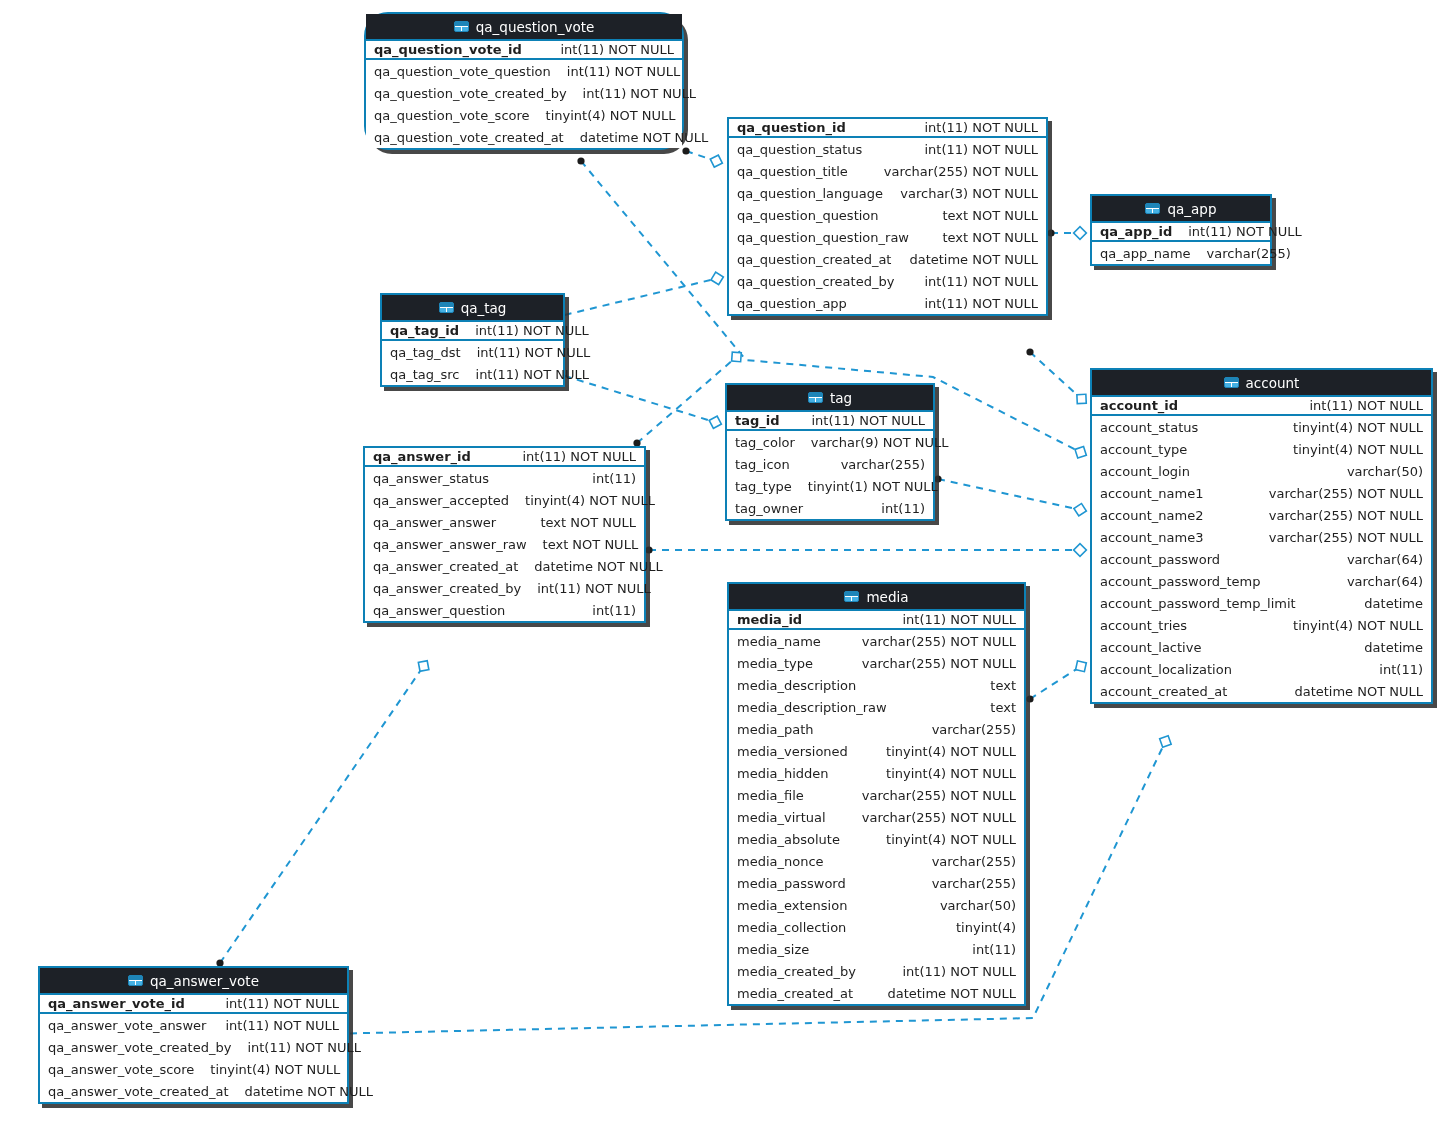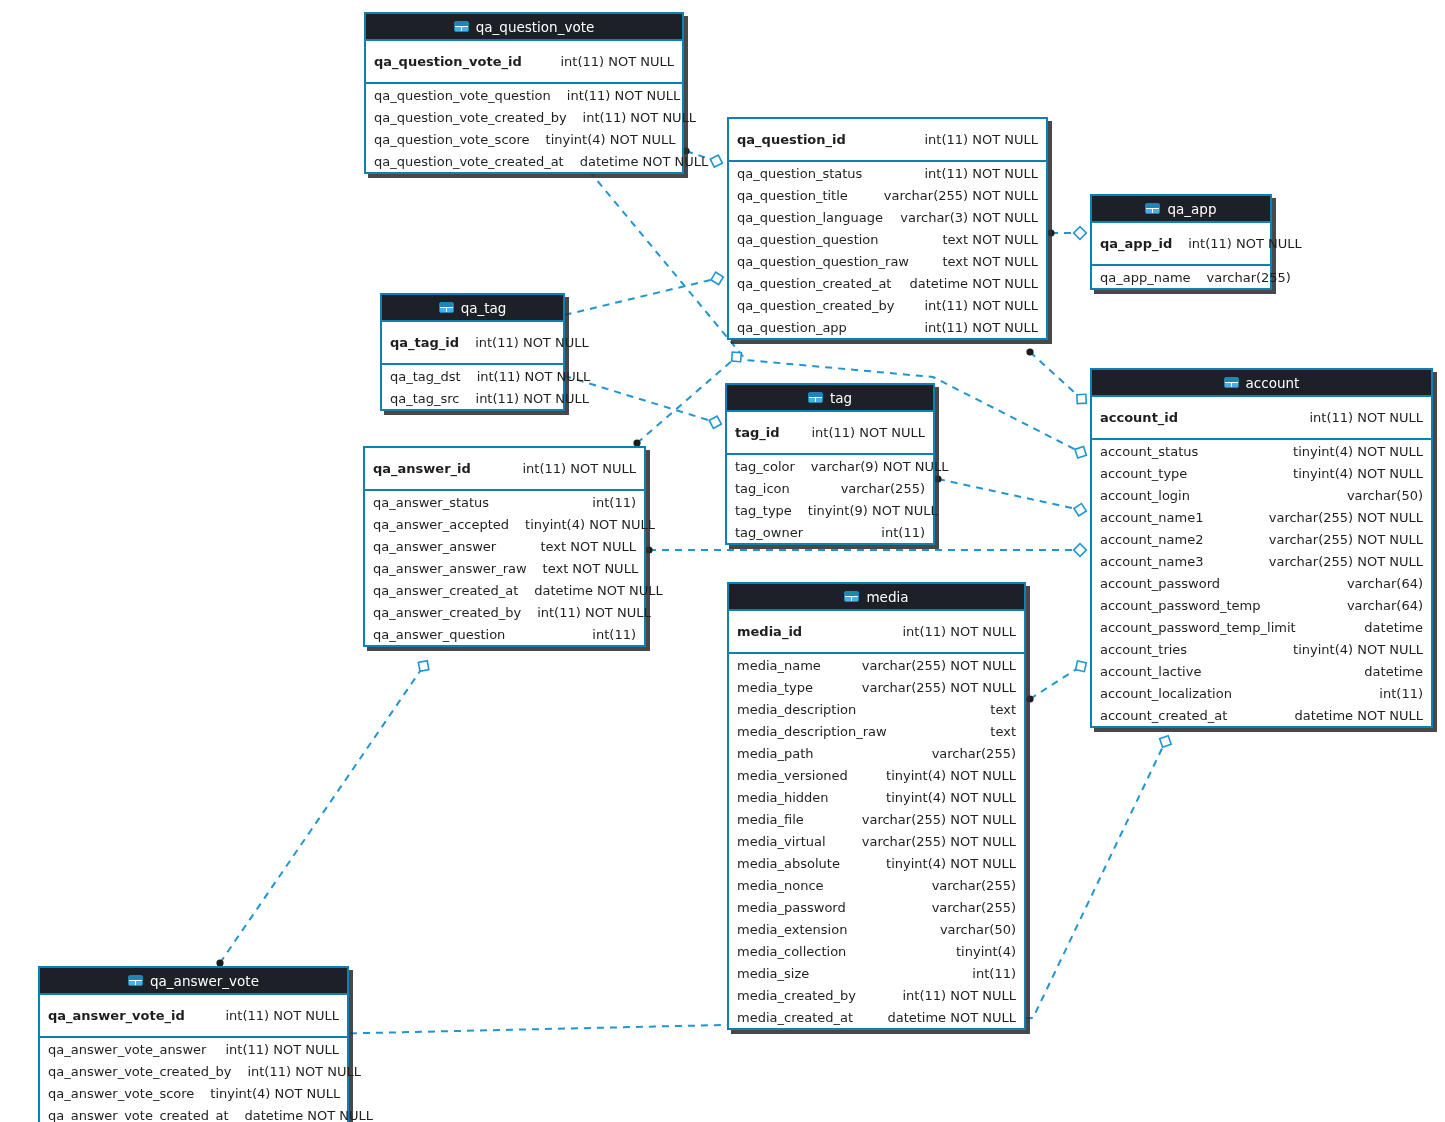--- a/index.html
+++ b/index.html
@@ -15,21 +15,21 @@
   .table-header {
     background:#1d2127; color:#ffffff; height:25px;
     display:flex; align-items:center; justify-content:center; gap:7px;
     font-size:13.5px; border-bottom:2px solid #0d81b6; cursor:move;
   }
   .pk-section { border-bottom:2px solid #0d81b6; }
   .field-row {
     display:flex; justify-content:space-between; align-items:center;
     height:22px; padding:0 8px; gap:16px; white-space:nowrap; background:#ffffff;
   }
-  .pk-section .field-row { height:41px; }
+  .pk-section .field-row { height:17px; }
   .pk-section .field-name { font-weight:bold; }
   .field-name { text-align:left; }
   .field-type { text-align:right; }
   .ticon { display:inline-block; }
 </style>
 </head>
 <body>
 
 <div id="canvas">
   <svg id="wires" width="1445" height="1122" viewBox="0 0 1445 1122" xmlns="http://www.w3.org/2000/svg">
@@ -87,21 +87,21 @@
         <path d="M220 963 L427 661" fill="none" stroke="#1f96d2" stroke-width="2" stroke-dasharray="7 6"></path>
         <circle cx="220" cy="963" r="3.6" fill="#1c1c1c"></circle>
         <rect x="419.1077853372637" y="661.4490281552964" width="9" height="9" fill="#ffffff" stroke="#1f96d2" stroke-width="1.6" transform="rotate(-10.57207307608526 423.6077853372637 665.9490281552964)"></rect>
       </g>
       <g>
         <path d="M324 1034 L1033 1018 L1168 736" fill="none" stroke="#1f96d2" stroke-width="2" stroke-dasharray="7 6"></path>
         <circle cx="324" cy="1034" r="3.6" fill="#1c1c1c"></circle>
         <rect x="1160.9092300128666" y="736.9118306397899" width="9" height="9" fill="#ffffff" stroke="#1f96d2" stroke-width="1.6" transform="rotate(-19.418470742061118 1165.4092300128666 741.4118306397899)"></rect>
       </g>
     </svg>
-<div class="table-card" style="left: 364px; top: 12px; width: 320px;">
+<div class="table-card" style="left: 364px; top: 12px; width: 320px; border-radius: 24px;">
       <div class="table-header">
         <span class="ticon"><svg width="15" height="11" viewBox="0 0 15 11">
             <rect x="0.5" y="0.5" width="14" height="10" rx="1.5" fill="#45b1e4" stroke="#1e85b8"></rect>
             <rect x="1" y="1" width="13" height="4" fill="#1e85b8"></rect>
             <line x1="1" y1="5.5" x2="14" y2="5.5" stroke="#ffffff" stroke-width="1"></line>
             <line x1="7.5" y1="5.5" x2="7.5" y2="10" stroke="#ffffff" stroke-width="1"></line>
           </svg></span>
         <span>qa_question_vote</span>
       </div>
       <div class="pk-section">
@@ -241,21 +241,21 @@
         <div class="field-row">
           <span class="field-name">tag_color</span>
           <span class="field-type">varchar(9) NOT NULL</span>
         </div>
         <div class="field-row">
           <span class="field-name">tag_icon</span>
           <span class="field-type">varchar(255)</span>
         </div>
         <div class="field-row">
           <span class="field-name">tag_type</span>
-          <span class="field-type">tinyint(9) NOT NULL</span>
+          <span class="field-type">tinyint(1) NOT NULL</span>
         </div>
         <div class="field-row">
           <span class="field-name">tag_owner</span>
           <span class="field-type">int(11)</span>
         </div>
       </div>
     </div>
     <div class="table-card" style="left: 363px; top: 446px; width: 283px;">
       <div class="pk-section">
         <div class="field-row">

